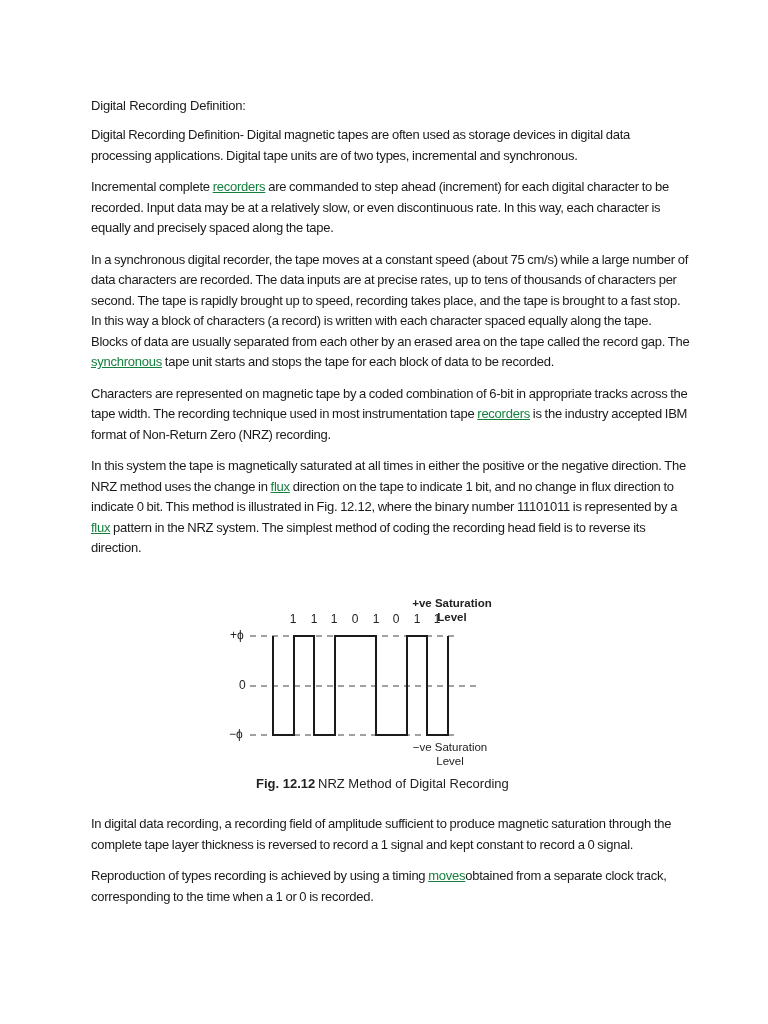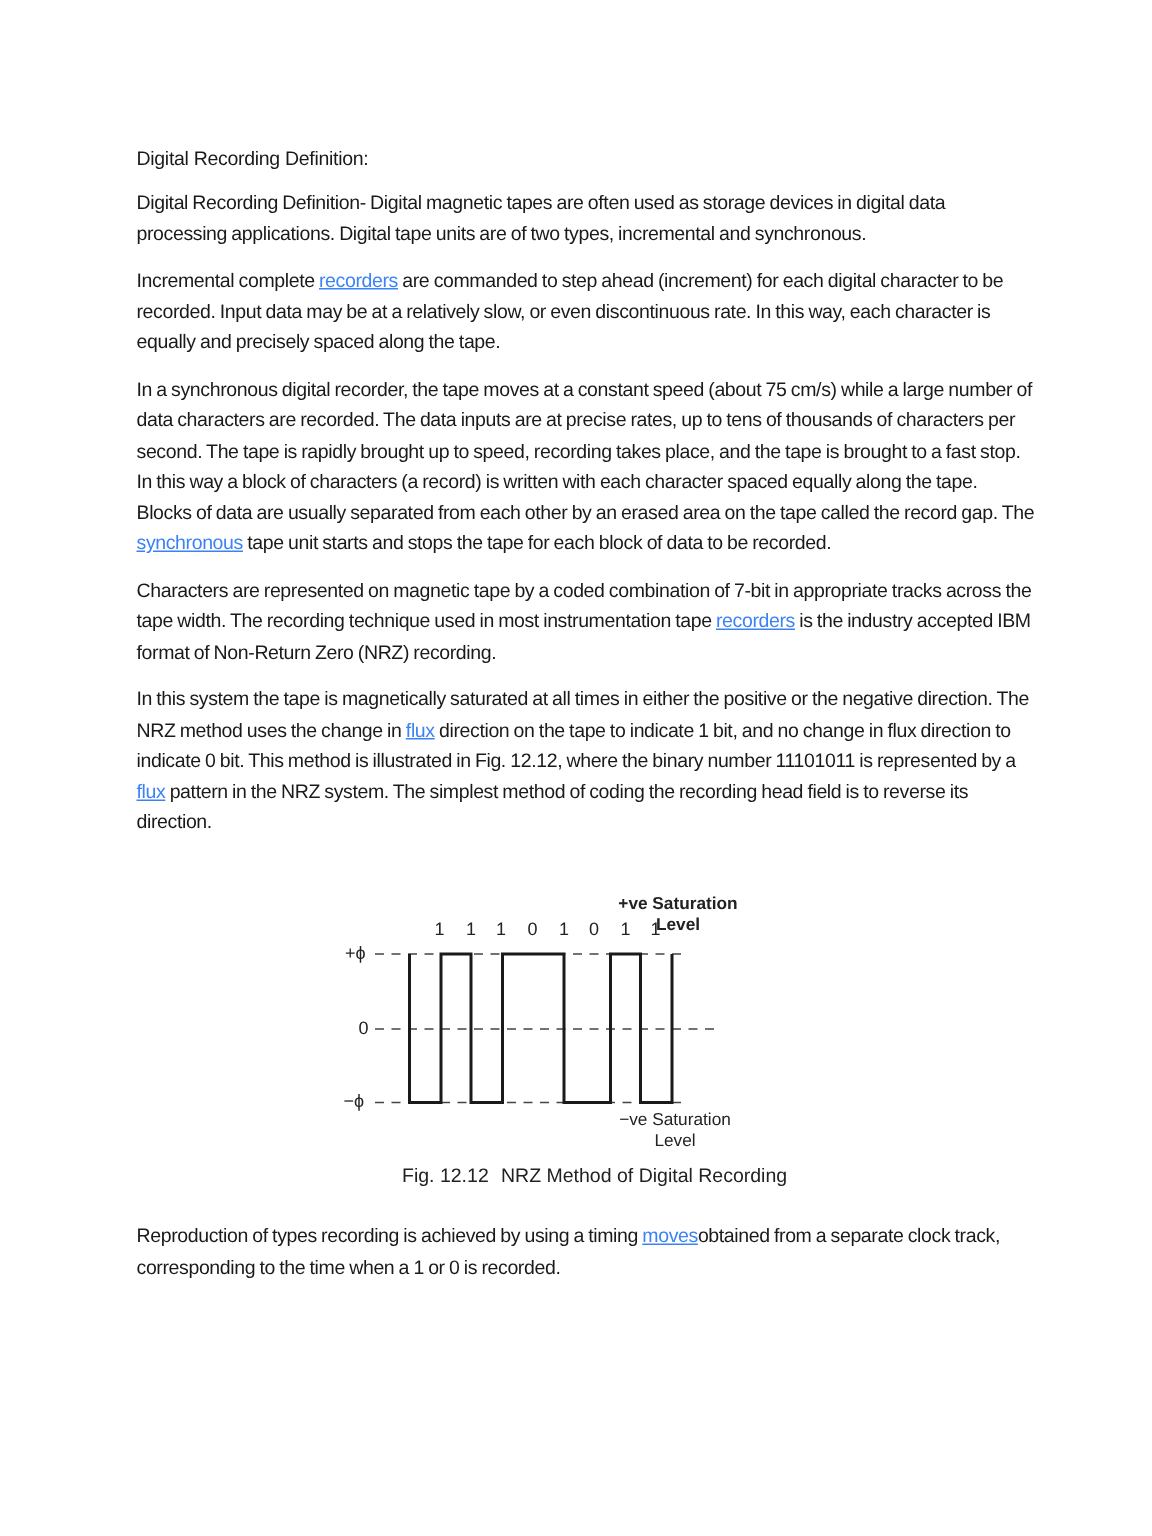--- a/index.html
+++ b/index.html
@@ -30,48 +30,48 @@
     }
     .para {
       font-size: 13px;
       line-height: 20.5px;
       margin: 0 0 11px 0;
       letter-spacing: -0.25px;
       word-spacing: -0.5px;
       font-weight: 500;
     }
     .para a {
-      color: #3b82f6;
+      color: #15803d;
     }
     .figure {
       position: absolute;
       left: 220px;
       top: 592px;
       width: 320px;
       height: 205px;
     }
     .figure svg {
       position: absolute;
       left: 0;
       top: 0;
     }
     .fig-caption-num, .fig-caption-title, .sat-label, .axis-label, .bit-label {
       position: absolute;
       font-family: "Liberation Sans", sans-serif;
       color: #222;
     }
     .fig-caption-num {
-      left: 16px;
+      left: 4px;
       top: 184px;
       font-size: 13px;
-      font-weight: normal;
+      font-weight: bold;
       padding-left: 32px;
     }
     .fig-caption-title {
-      left: 114px;
+      left: 98px;
       top: 184px;
       font-size: 13px;
     }
     .sat-label {
       font-size: 11.5px;
       text-align: center;
       line-height: 14px;
     }
     .sat-top { left: 182px; top: 4px; width: 100px; font-weight: bold; }
     .sat-bottom { left: 180px; top: 148px; width: 100px; }
@@ -100,21 +100,21 @@
 
   <p class="para">
     <span>Incremental complete </span><a href="#">recorders</a><span> are commanded to step ahead (increment) for each digital character to be recorded. Input data may be at a relatively slow, or even discontinuous rate. In this way, each character is equally and precisely spaced along the tape.</span>
   </p>
 
   <p class="para">
     <span>In a synchronous digital recorder, the tape moves at a constant speed (about 75 cm/s) while a large number of data characters are recorded. The data inputs are at precise rates, up to tens of thousands of characters per second. The tape is rapidly brought up to speed, recording takes place, and the tape is brought to a fast stop. In this way a block of characters (a record) is written with each character spaced equally along the tape. Blocks of data are usually separated from each other by an erased area on the tape called the record gap. The </span><a href="#">synchronous</a><span> tape unit starts and stops the tape for each block of data to be recorded.</span>
   </p>
 
   <p class="para">
-    <span>Characters are represented on magnetic tape by a coded combination of 7-bit in appropriate tracks across the tape width. The recording technique used in most instrumentation tape </span><a href="#">recorders</a><span> is the industry accepted IBM format of Non-Return Zero (NRZ) recording.</span>
+    <span>Characters are represented on magnetic tape by a coded combination of 6-bit in appropriate tracks across the tape width. The recording technique used in most instrumentation tape </span><a href="#">recorders</a><span> is the industry accepted IBM format of Non-Return Zero (NRZ) recording.</span>
   </p>
 
   <p class="para">
     <span>In this system the tape is magnetically saturated at all times in either the positive or the negative direction. The NRZ method uses the change in </span><a href="#">flux</a><span> direction on the tape to indicate 1 bit, and no change in flux direction to indicate 0 bit. This method is illustrated in Fig. 12.12, where the binary number 11101011 is represented by a </span><a href="#">flux</a><span> pattern in the NRZ system. The simplest method of coding the recording head field is to reverse its direction.</span>
   </p>
 </div>
 
 <div class="figure">
   <svg width="320" height="205" viewBox="0 0 320 205">
 
@@ -148,15 +148,18 @@
     <div>−ve Saturation</div>
     <div>Level</div>
   </div>
 
   <div class="fig-caption-num">Fig. 12.12</div>
   <div class="fig-caption-title">NRZ Method of Digital Recording</div>
 </div>
 
 <div class="page" style="top:814px">
   <p class="para">
+    <span>In digital data recording, a recording field of amplitude sufficient to produce magnetic saturation through the complete tape layer thickness is reversed to record a 1 signal and kept constant to record a 0 signal.</span>
+  </p>
+  <p class="para">
     <span>Reproduction of types recording is achieved by using a timing </span><a href="#">moves</a><span>obtained from a separate clock track, corresponding to the time when a 1 or 0 is recorded.</span>
   </p>
 </div>
 
 </body></html>

